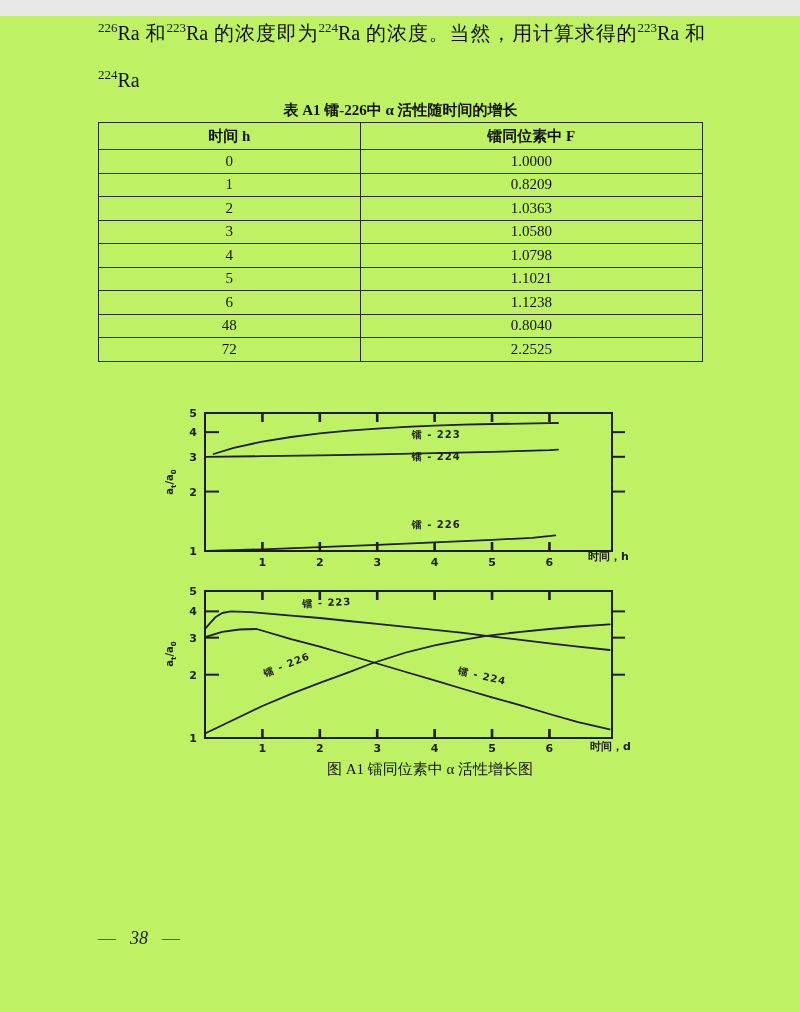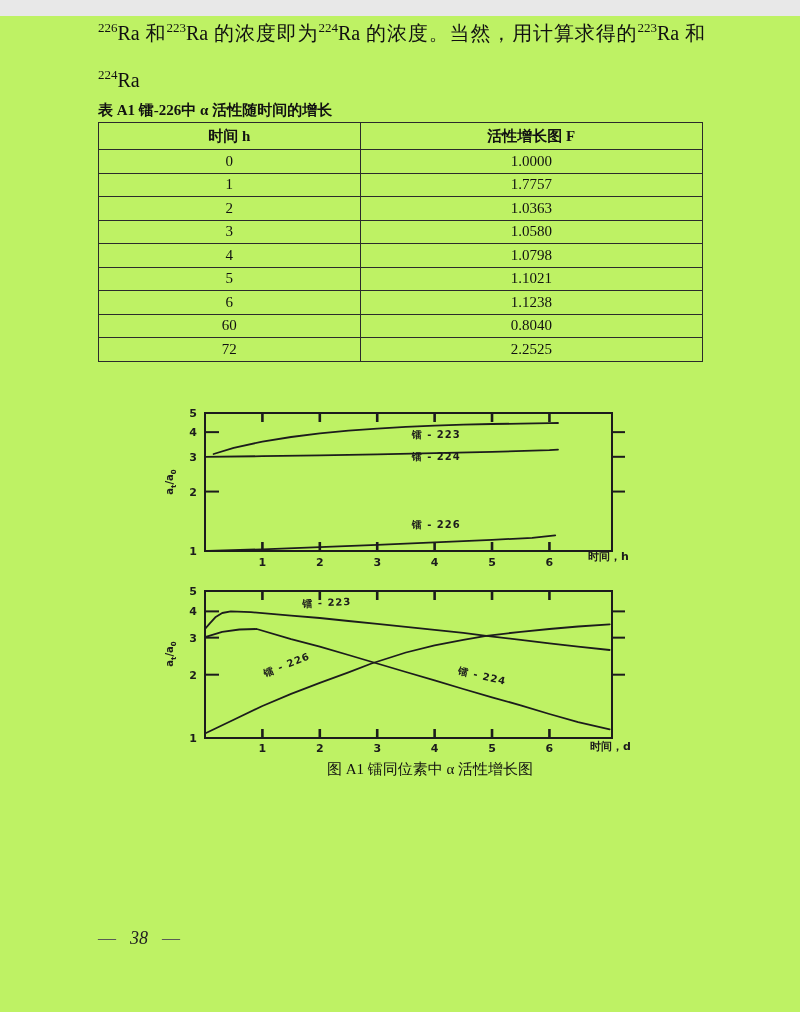--- a/index.html
+++ b/index.html
@@ -4,21 +4,21 @@
 <style>
   html,body{margin:0;padding:0;background:#e8e8e8;}
   .page{position:relative;width:800px;height:1012px;background:#bef264;margin:16px auto;
         font-family:"Liberation Serif","DejaVu Serif",serif;color:#111;overflow:hidden;}
   
   .para{position:absolute;left:98px;top:-6px;width:607px;font-size:20px;line-height:47px;}
   .para-line{white-space:normal;}
   .para-line.justify{text-align:justify;text-align-last:justify;}
   .para sup{font-size:13px;line-height:0;vertical-align:super;letter-spacing:0;}
   
-  .tbl-title{position:absolute;left:98px;top:85px;width:605px;text-align:left;
+  .tbl-title{position:absolute;left:98px;top:85px;width:605px;text-align:center;
              font-size:15px;font-weight:bold;}
   table.data{position:absolute;left:98px;top:106px;width:605px;border-collapse:collapse;
              font-size:15px;}
   table.data th,table.data td{border:1.5px solid #2b2b2b;text-align:center;padding:0;}
   table.data th{height:26px;font-weight:bold;}
   table.data td{height:22.5px;font-weight:normal;}
   .col-time{width:43.3%;}
   .col-f{width:56.7%;}
   
   .chart-svg{position:absolute;left:160px;display:block;}
@@ -43,31 +43,31 @@
   <div class="tbl-title">表 A1  镭-226中 α 活性随时间的增长</div>
 
   <table class="data">
     <colgroup>
       <col class="col-time">
         <col class="col-f">
     </colgroup>
     <thead>
         <tr>
           <th>时间 h</th>
-          <th>活性增长图 F</th>
+          <th>镭同位素中 F</th>
         </tr>
       </thead>
     <tbody>
         <tr>
           <td>0</td>
           <td>1.0000</td>
         </tr>
         <tr>
           <td>1</td>
-          <td>1.7757</td>
+          <td>0.8209</td>
         </tr>
         <tr>
           <td>2</td>
           <td>1.0363</td>
         </tr>
         <tr>
           <td>3</td>
           <td>1.0580</td>
         </tr>
         <tr>
@@ -76,21 +76,21 @@
         </tr>
         <tr>
           <td>5</td>
           <td>1.1021</td>
         </tr>
         <tr>
           <td>6</td>
           <td>1.1238</td>
         </tr>
         <tr>
-          <td>60</td>
+          <td>48</td>
           <td>0.8040</td>
         </tr>
         <tr>
           <td>72</td>
           <td>2.2525</td>
         </tr>
       </tbody>
   </table>
 
   <svg id="chart0" class="chart-svg" viewBox="0 0 520 172" width="520" height="172">

